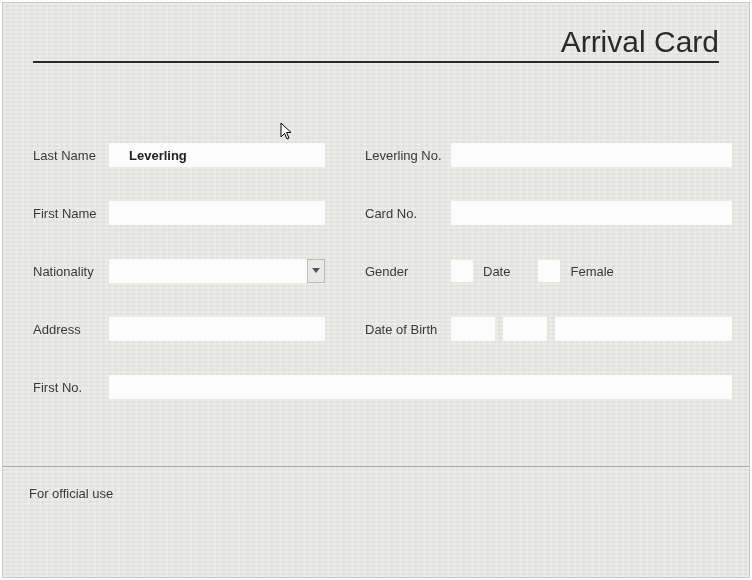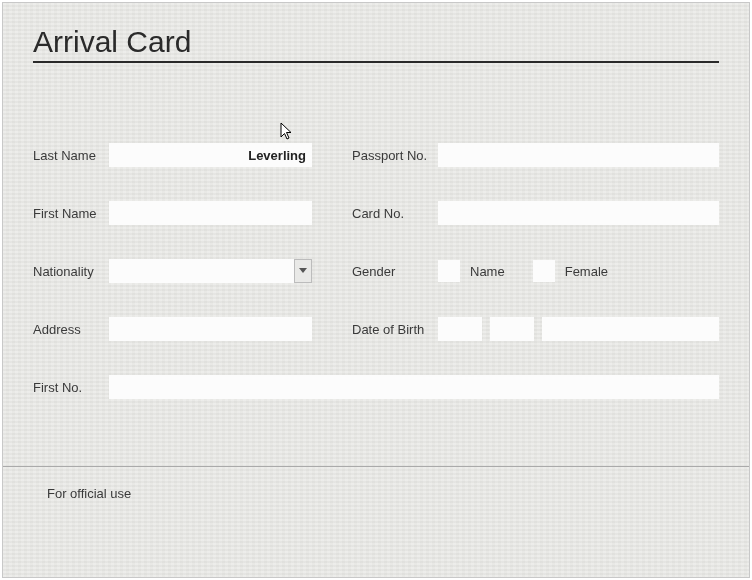--- a/index.html
+++ b/index.html
@@ -24,20 +24,21 @@
   .content {
     padding: 22px 30px 0 30px;
   }
   .title {
     font-size: 30px;
     font-weight: 300;
     color: #2a2a2a;
     border-bottom: 2px solid #2a2a2a;
     padding-bottom: 2px;
     margin-bottom: 80px;
+    text-align: right;
   }
   .form-area {
     display: grid;
     grid-template-columns: 1fr;
     column-gap: 40px;
     row-gap: 34px;
   }
   .row {
     display: flex;
     align-items: center;
@@ -51,23 +52,22 @@
   .label-wide {
     width: 86px;
   }
   .input {
     flex: 1;
     height: 24px;
     background: #fcfcfc;
     border: none;
     font-size: 13px;
     color: #222;
-    padding: 0 6px;
+    padding: 0 20px;
     font-family: inherit;
-    text-align: right;
   }
   .input-bold {
     font-weight: 600;
   }
   .select-wrap {
     flex: 1;
     display: flex;
     height: 24px;
     background: #fcfcfc;
   }
@@ -127,21 +127,21 @@
   }
   .divider {
     position: absolute;
     left: 0;
     right: 0;
     top: 463px;
     border-top: 1px solid #aaa;
   }
   .official {
     position: absolute;
-    left: 44px;
+    left: 26px;
     top: 483px;
     font-size: 13px;
     color: #3a3a3a;
   }
   .cursor {
     position: absolute;
     left: 277px;
     top: 119px;
     pointer-events: none;
   }
@@ -153,21 +153,21 @@
   <div class="content">
     <div class="title">Arrival Card</div>
 
     <div class="form-area">
 
       <div class="row">
         <span class="label">Last Name</span>
         <input class="input input-bold" value="Leverling" style="">
       </div>
       <div class="row">
-        <span class="label label-wide">Passport No.</span>
+        <span class="label label-wide">Leverling No.</span>
         <input class="input" value="" style="">
       </div>
 
       <div class="row">
         <span class="label">First Name</span>
         <input class="input" value="" style="">
       </div>
       <div class="row">
         <span class="label label-wide">Card No.</span>
         <input class="input" value="" style="">
@@ -181,21 +181,21 @@
             <svg width="8" height="6" viewBox="0 0 8 6">
                 <path d="M0 0 L8 0 L4 5 Z" fill="#555"></path>
               </svg>
           </span>
         </div>
       </div>
       <div class="row">
         <span class="label label-wide" style="text-align:left">Gender</span>
         <div class="gender-group">
           <span class="checkbox"></span>
-          <span class="glabel">Name</span>
+          <span class="glabel">Date</span>
           <span class="checkbox"></span>
           <span class="glabel" style="margin-right:0">Female</span>
         </div>
       </div>
 
       <div class="row">
         <span class="label">Address</span>
         <input class="input" value="" style="">
       </div>
       <div class="row">

